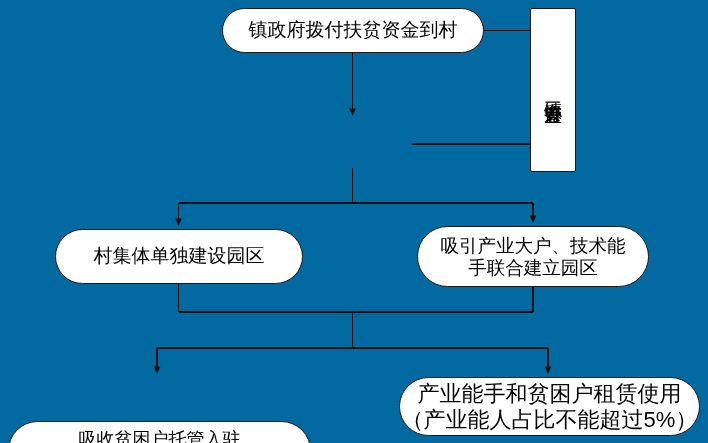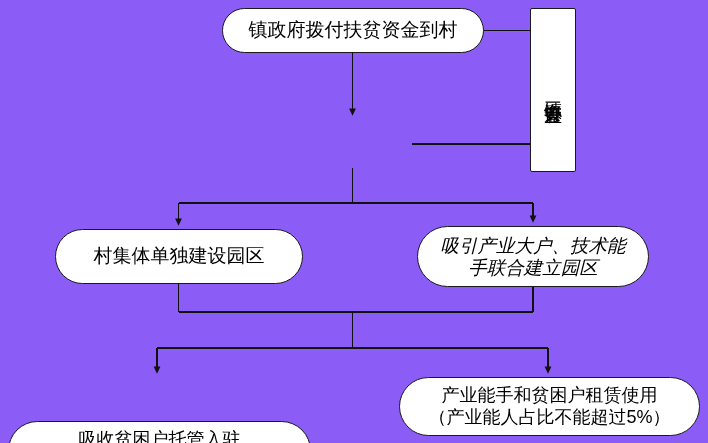--- a/index.html
+++ b/index.html
@@ -7,21 +7,21 @@
     padding: 0;
     background: #ffffff;
   }
   body {
     font-family: "Liberation Sans", "DejaVu Sans", sans-serif;
   }
   #flowchart-root {
     position: relative;
     width: 708px;
     height: 443px;
-    background: #8b5cf6;
+    background: #0369a1;
     overflow: hidden;
   }
   #flow-svg {
     position: absolute;
     left: 0;
     top: 0;
     width: 708px;
     height: 443px;
   }
   .node {
@@ -64,36 +64,35 @@
     width: 248px;
     height: 55px;
     font-size: 19px;
   }
   .node-branch-right {
     left: 417px;
     top: 226px;
     width: 232px;
     height: 61px;
     font-size: 18.5px;
-    font-style: italic;
   }
   .node-bottom-left {
     left: 8px;
     top: 377px;
     width: 303px;
     height: 59px;
     font-size: 18px;
     margin-top: 44px;
   }
   .node-bottom-right {
     left: 399px;
     top: 377px;
     width: 301px;
     height: 59px;
-    font-size: 18px;
+    font-size: 22px;
   }
   .node-supervisor {
     left: 530px;
     top: 8px;
     width: 46px;
     height: 164px;
     font-size: 18px;
     padding: 4px 0;
   }
   .vert-text {

